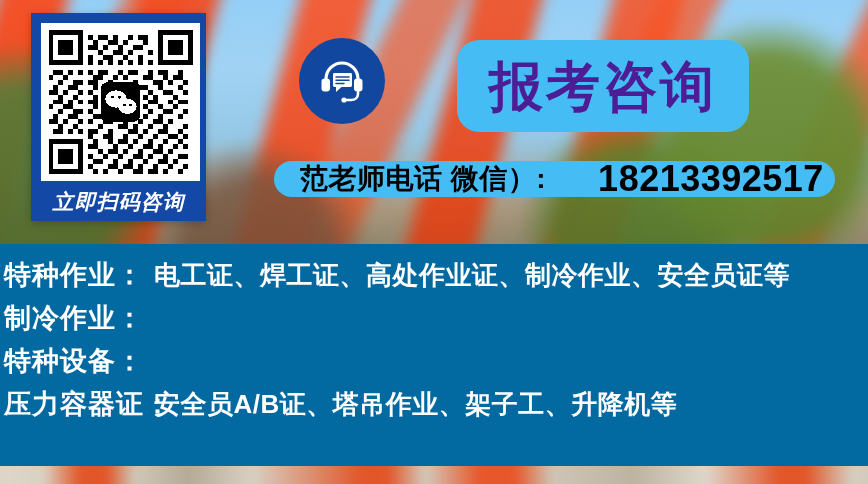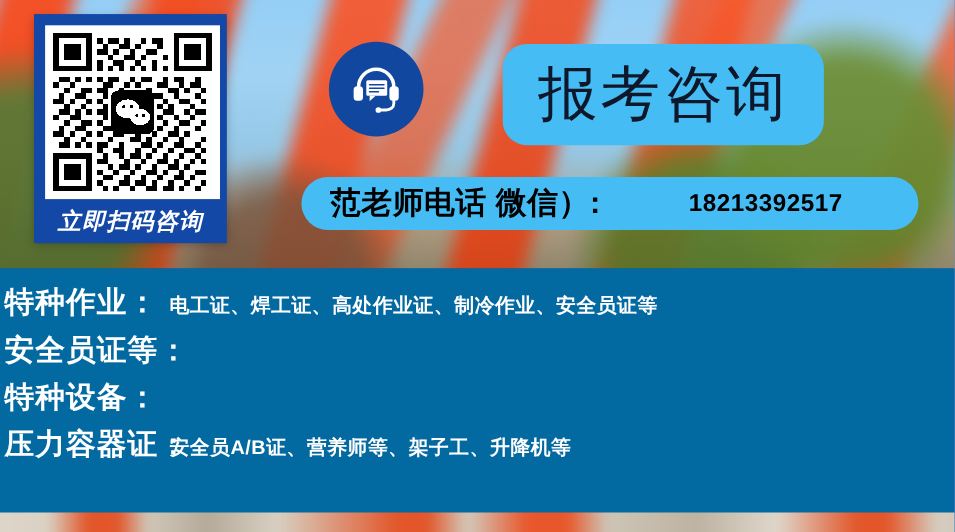--- a/index.html
+++ b/index.html
@@ -101,52 +101,51 @@
     position:absolute;
     left:457px; top:40px;
     width:292px; height:92px;
     border-radius:22px;
     background:#45bdf4;
     display:flex;
     align-items:center;
     justify-content:center;
   }
   .cta-pill .cta-text{
-    color:#0f172a;
+    color:#4c1d95;
     font-size:54px;
-    font-weight:normal;
+    font-weight:bold;
     letter-spacing:3px;
     line-height:1;
     white-space:nowrap;
   }
 
   
   .phone-pill{
     position:absolute;
     left:274px; top:161px;
-    width:561px; height:48px;
+    width:561px; height:36px;
     border-radius:24px;
     background:#45bdf4;
     display:flex;
     align-items:center;
     box-sizing:border-box;
     padding:0 26px;
-    gap:28px;
   }
   .phone-label{
     color:#000000;
     font-size:28px;
     font-weight:bold;
     letter-spacing:.5px;
     white-space:nowrap;
     line-height:1;
   }
   .phone-number{
     color:#000000;
-    font-size:22px;
+    font-size:36px;
     font-weight:bold;
     letter-spacing:.5px;
     white-space:nowrap;
     line-height:1;
     margin-left:52px;
   }
 
   
   .cat-panel{
     position:absolute;
@@ -166,21 +165,21 @@
     color:#ffffff;
     font-size:27px;
     font-weight:bold;
     letter-spacing:1px;
     width:150px;
     flex:0 0 150px;
     line-height:1;
   }
   .cat-value{
     color:#ffffff;
-    font-size:18px;
+    font-size:26px;
     font-weight:bold;
     letter-spacing:.5px;
     line-height:1;
   }
 
   
   .foot-strip{
     position:absolute;
     left:0; top:466px;
     width:868px; height:18px;
@@ -466,30 +465,30 @@
   </div>
 
   <div class="cat-panel">
 
     <div class="cat-row">
       <span class="cat-label">特种作业：</span>
       <span class="cat-value">电工证、焊工证、高处作业证、制冷作业、安全员证等</span>
     </div>
 
     <div class="cat-row">
-      <span class="cat-label">安全员证等：</span>
+      <span class="cat-label">制冷作业：</span>
     </div>
 
     <div class="cat-row">
       <span class="cat-label">特种设备：</span>
     </div>
 
     <div class="cat-row">
       <span class="cat-label">压力容器证：</span>
-      <span class="cat-value">安全员A/B证、营养师等、架子工、升降机等</span>
+      <span class="cat-value">安全员A/B证、塔吊作业、架子工、升降机等</span>
     </div>
 
   </div>
 
   <div class="foot-strip">
     <div class="foot-photo"></div>
   </div>
 
 </div>
 

